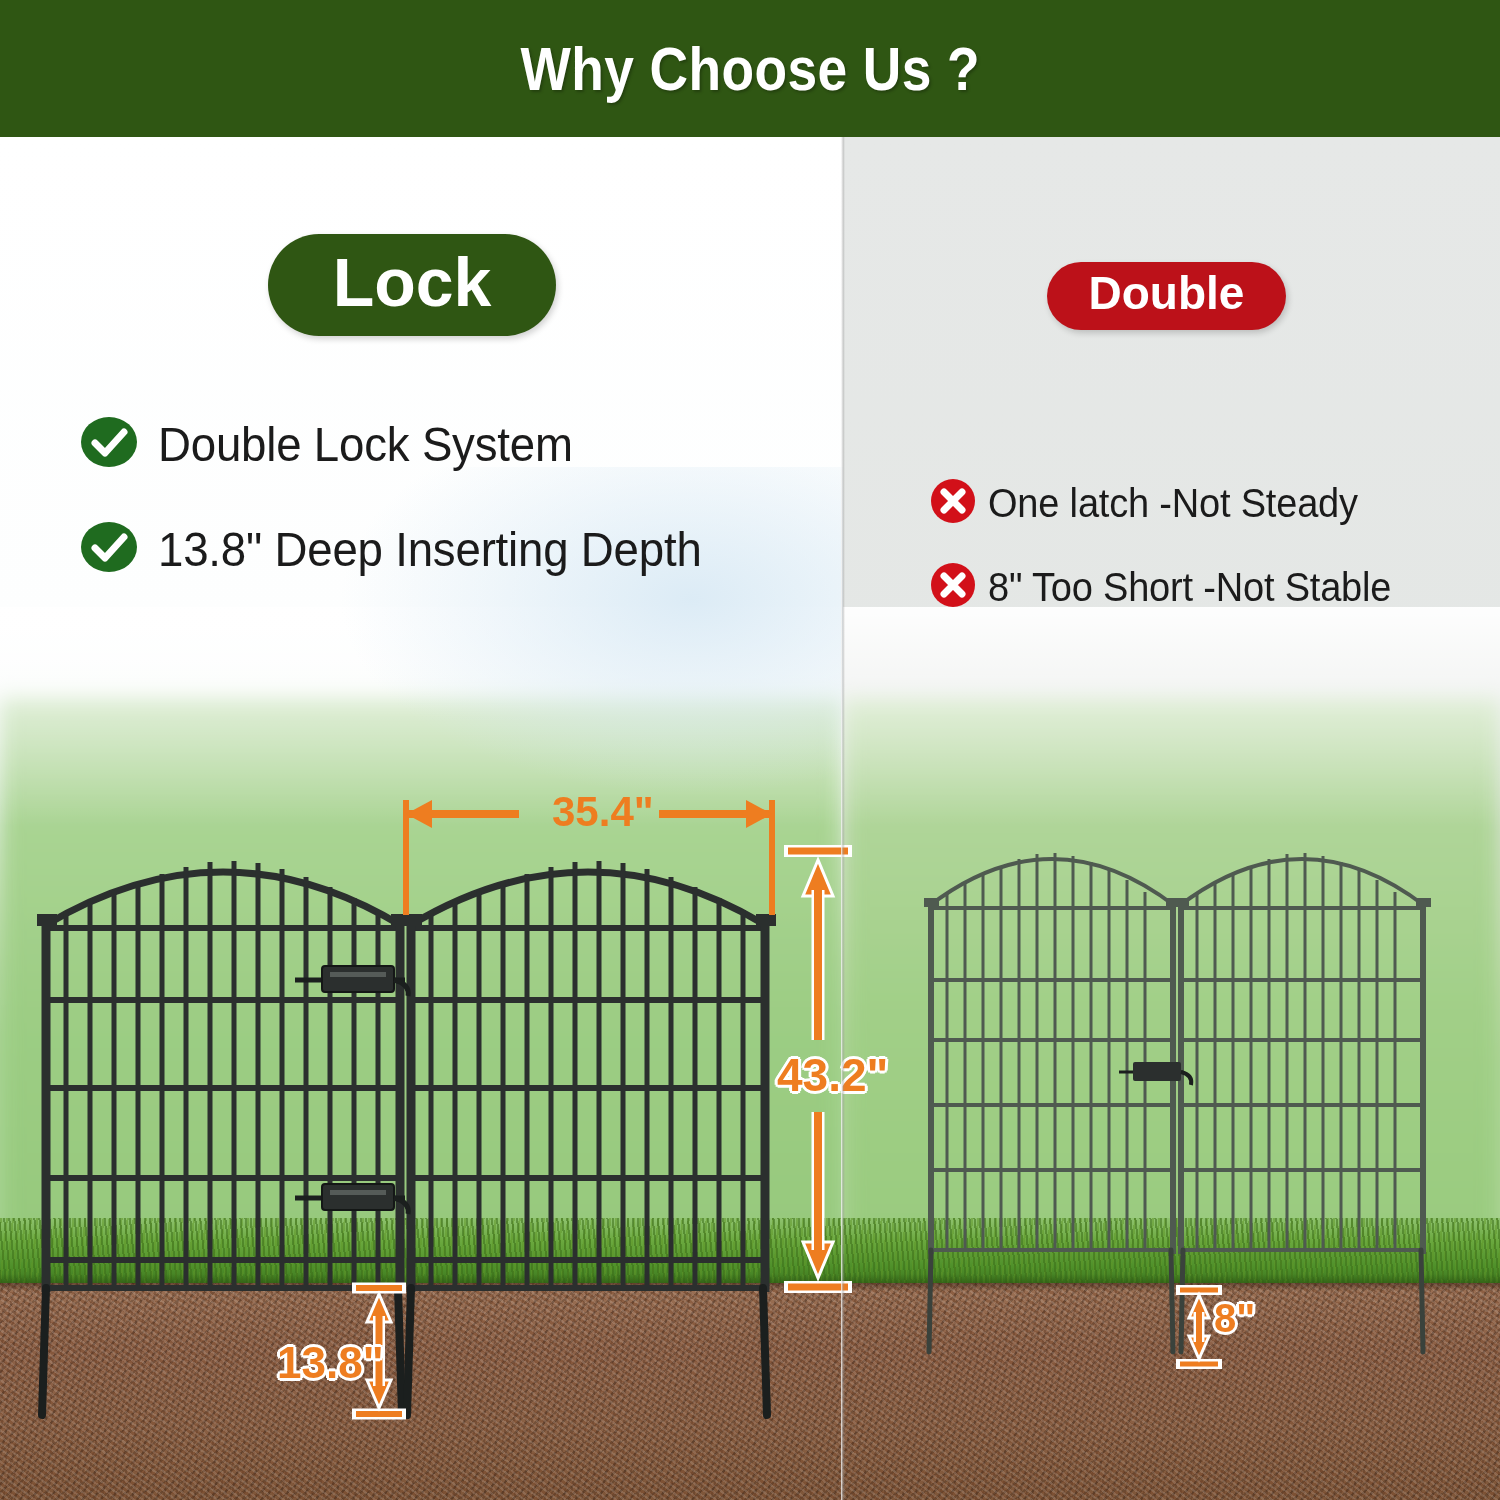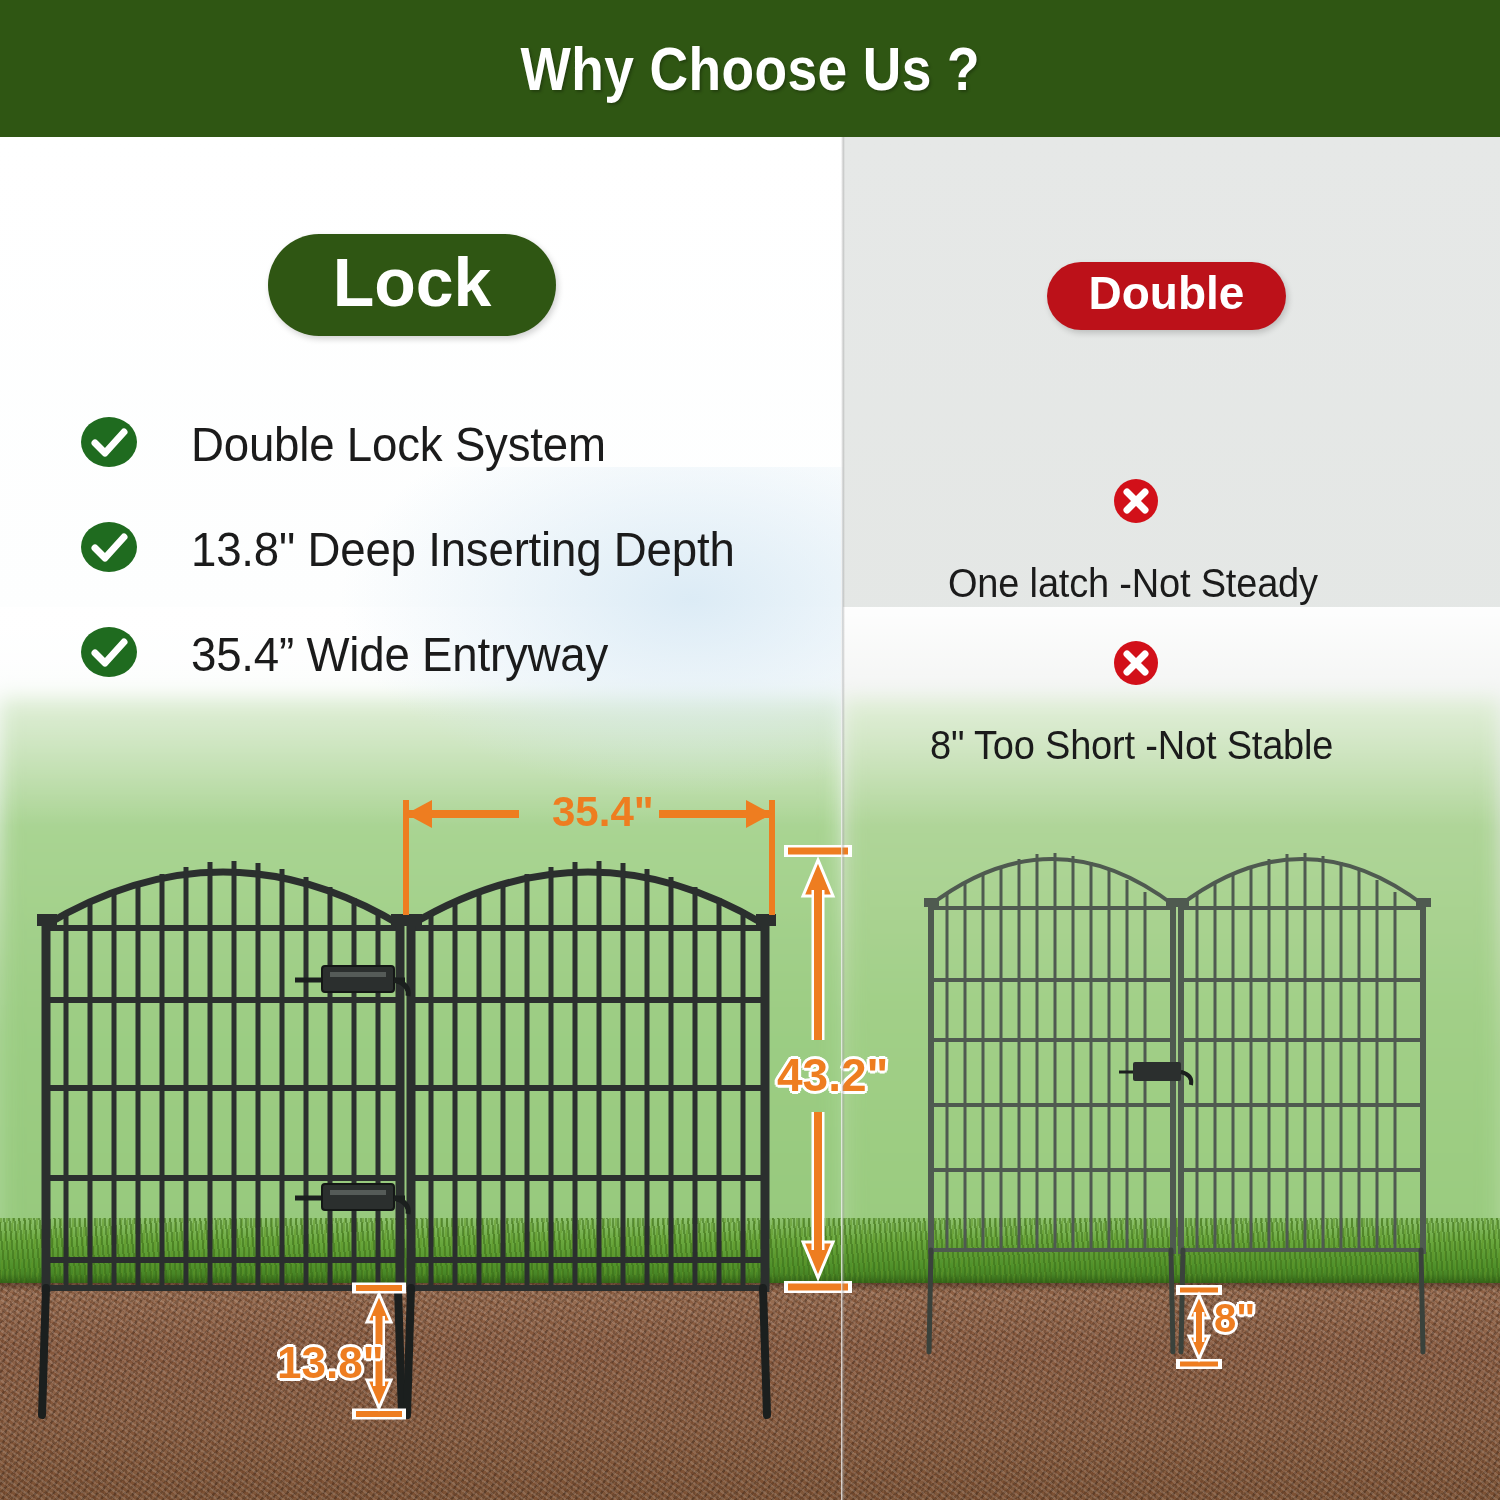--- a/index.html
+++ b/index.html
@@ -73,23 +73,23 @@
   .badge-ours{left:268px;top:234px;width:288px;height:102px;background:#2F5613;
      border-radius:51px;font-size:68px;box-shadow:2px 3px 6px rgba(0,0,0,.18);}
   .badge-others{left:1047px;top:262px;width:239px;height:68px;background:#BC1119;
      border-radius:34px;font-size:46px;box-shadow:2px 3px 6px rgba(0,0,0,.18);}
   .badge span{transform:translateY(-3px);}
 
   
   .bullets{position:absolute;z-index:20;}
   .bullets-left{left:80px;top:416px;}
   .bullets-right{left:930px;top:478px;}
-  .bullet{display:flex;align-items:center;gap:33px;}
+  .bullet{display:flex;align-items:center;}
   .bullets-left .bullet{margin-bottom:49px;}
-  .bullets-right .bullet{margin-bottom:34px;flex-direction:column;}
+  .bullets-right .bullet{margin-bottom:34px;}
   .bullet-ico{flex:none;position:relative;}
   .ico-check{width:58px;height:52px;margin-right:20px;}
   .ico-x{width:46px;height:46px;margin-right:12px;}
   .bullet-txt{color:#1b1b1b;font-family:"Liberation Sans",sans-serif;white-space:nowrap;}
   .bullets-left .bullet-txt{font-size:48px;letter-spacing:-.2px;transform:scaleX(.95);transform-origin:left center;}
   .bullets-right .bullet-txt{font-size:40px;letter-spacing:-.2px;transform:scaleX(.95);transform-origin:left center;}
 
   
   .fence{position:absolute;z-index:16;}
   .fence svg{display:block;}
@@ -155,29 +155,20 @@
     </div>
     <div class="bullet">
       <span class="bullet-ico">
         <svg class="ico-check" viewBox="0 0 58 52">
           <ellipse cx="29" cy="26" rx="28" ry="25" fill="#1F6B1F"></ellipse>
           <path d="M15 27 L25 37 L44 16" fill="none" stroke="#fff" stroke-width="7" stroke-linecap="round" stroke-linejoin="round"></path>
         </svg>
       </span>
       <span class="bullet-txt">13.8" Deep Inserting Depth</span>
     </div>
-    <div class="bullet">
-      <span class="bullet-ico">
-        <svg class="ico-check" viewBox="0 0 58 52">
-          <ellipse cx="29" cy="26" rx="28" ry="25" fill="#1F6B1F"></ellipse>
-          <path d="M15 27 L25 37 L44 16" fill="none" stroke="#fff" stroke-width="7" stroke-linecap="round" stroke-linejoin="round"></path>
-        </svg>
-      </span>
-      <span class="bullet-txt">35.4” Wide Entryway</span>
-    </div>
   </div>
 
   <div class="bullets bullets-right">
     <div class="bullet">
       <span class="bullet-ico">
         <svg class="ico-x" viewBox="0 0 46 46">
           <circle cx="23" cy="23" r="22" fill="#D21019"></circle>
           <path d="M14 14 L32 32 M32 14 L14 32" stroke="#fff" stroke-width="7" stroke-linecap="round"></path>
         </svg>
       </span>

